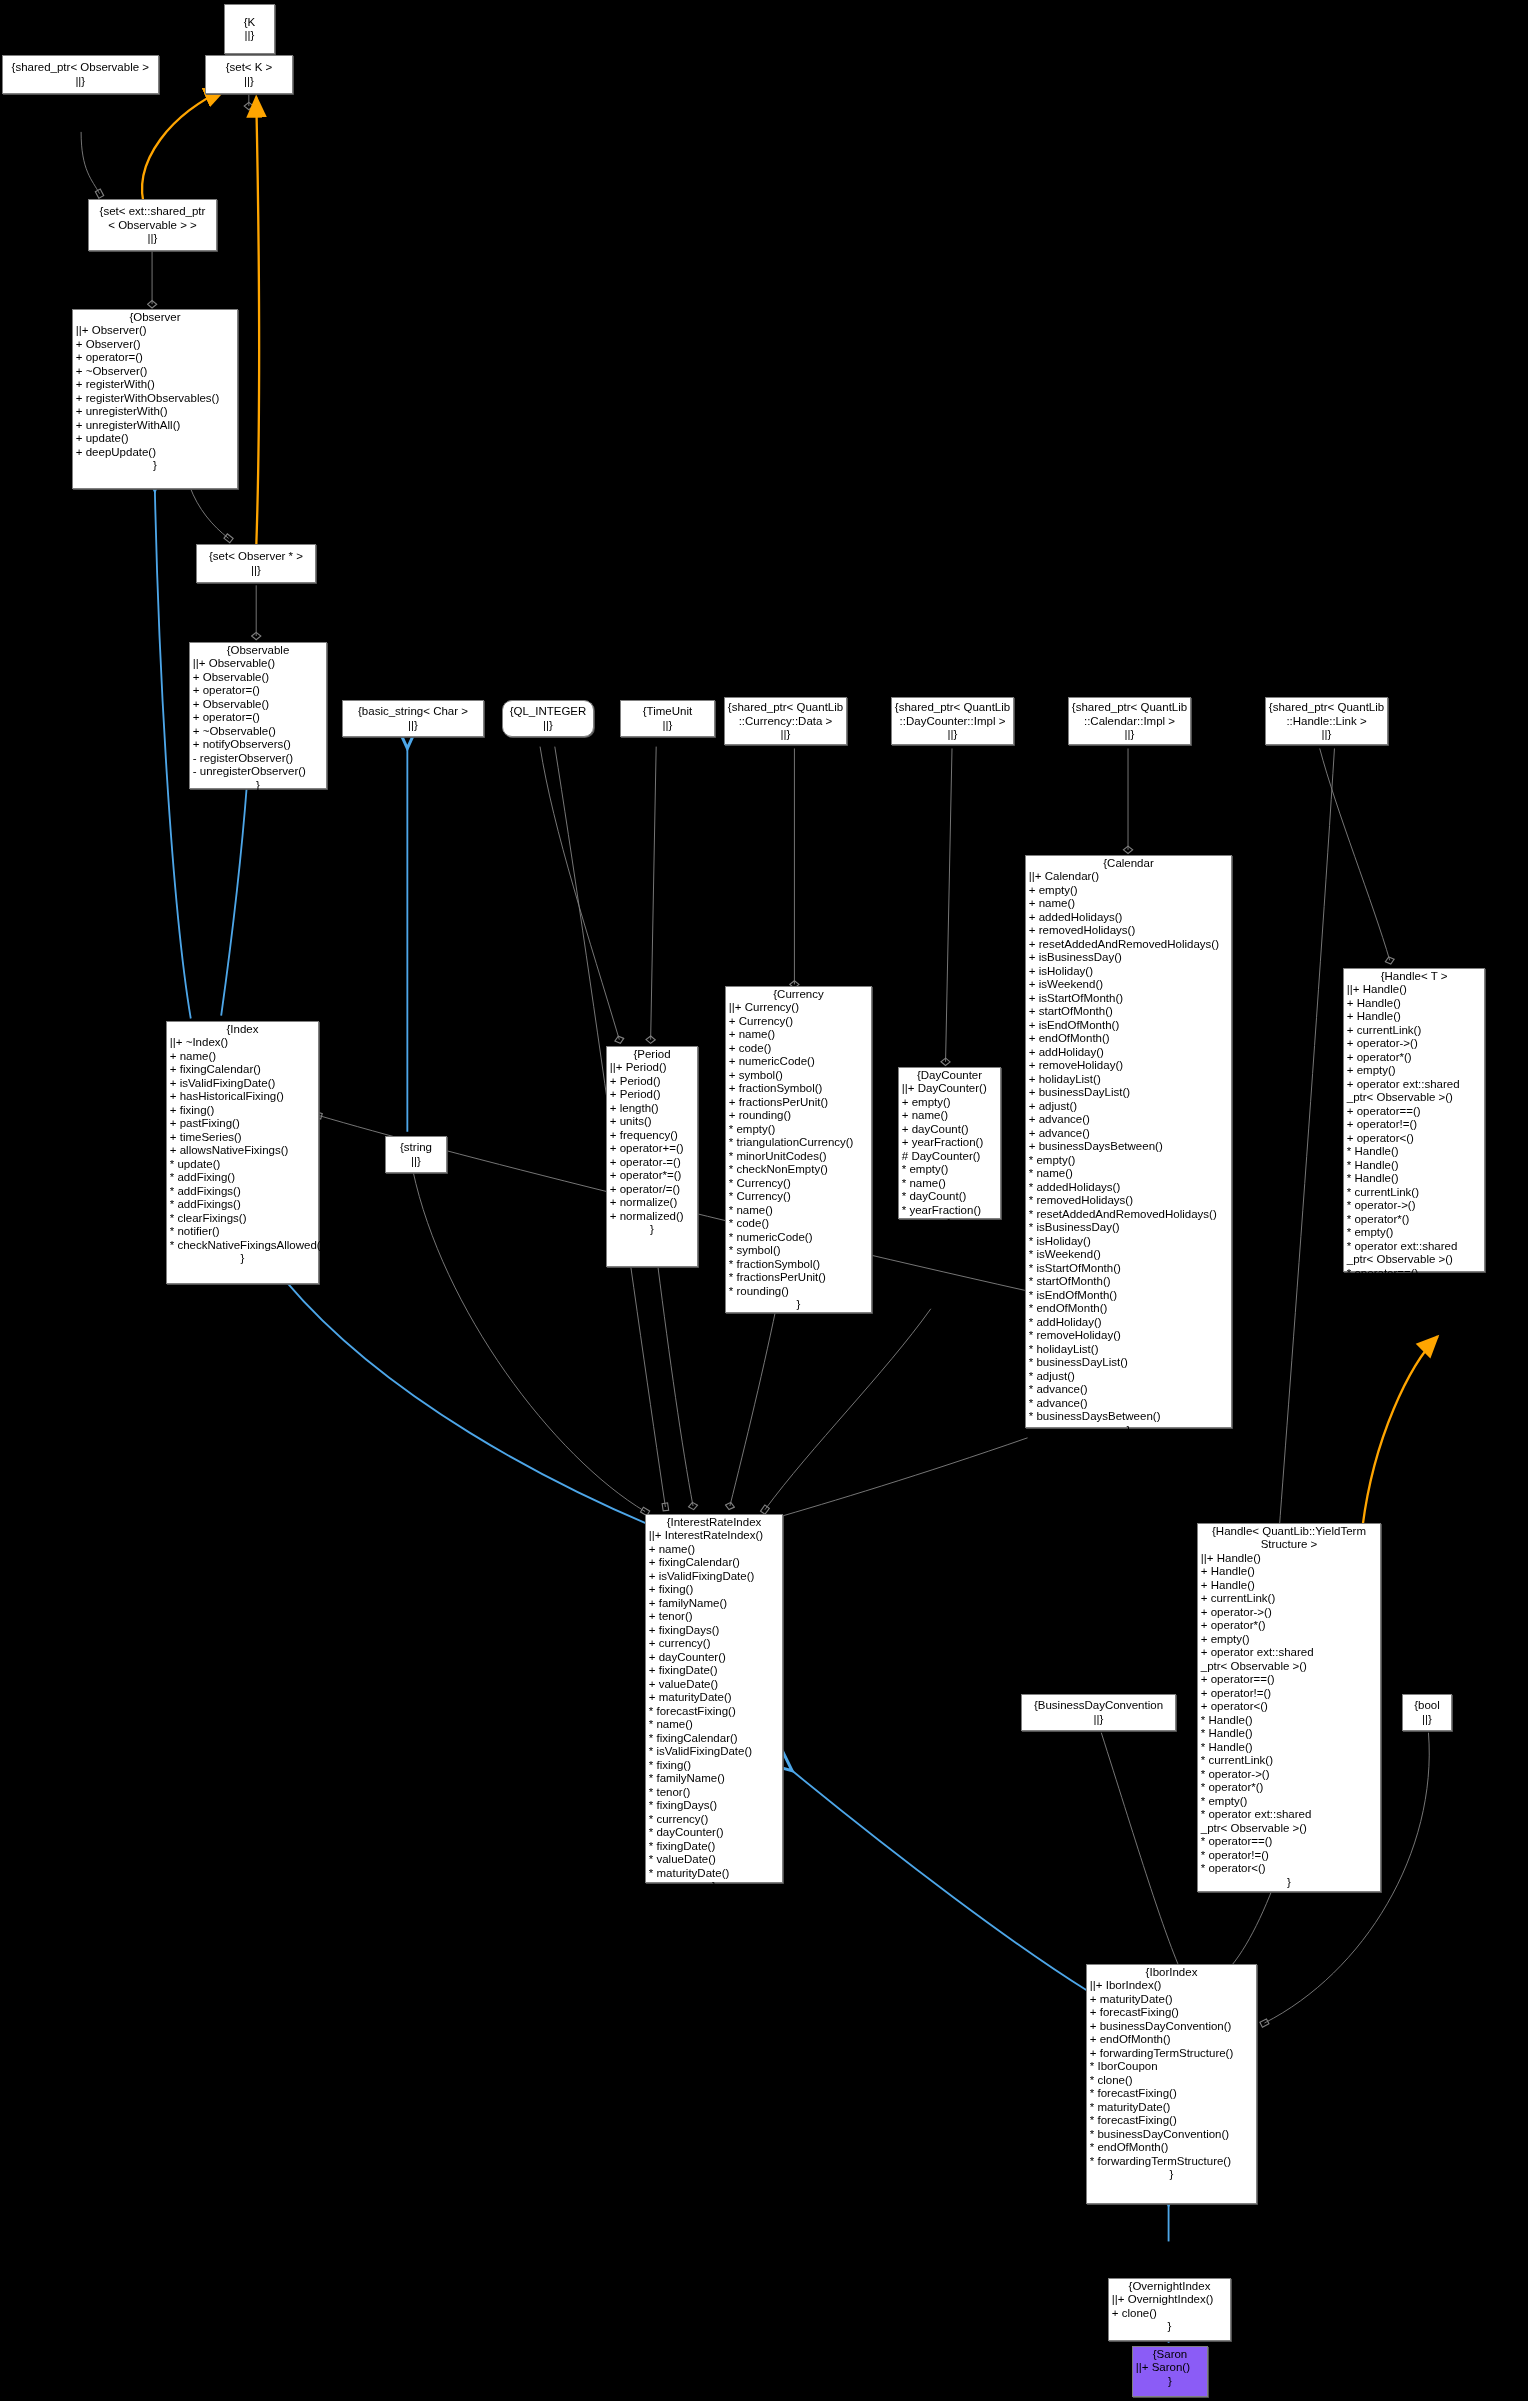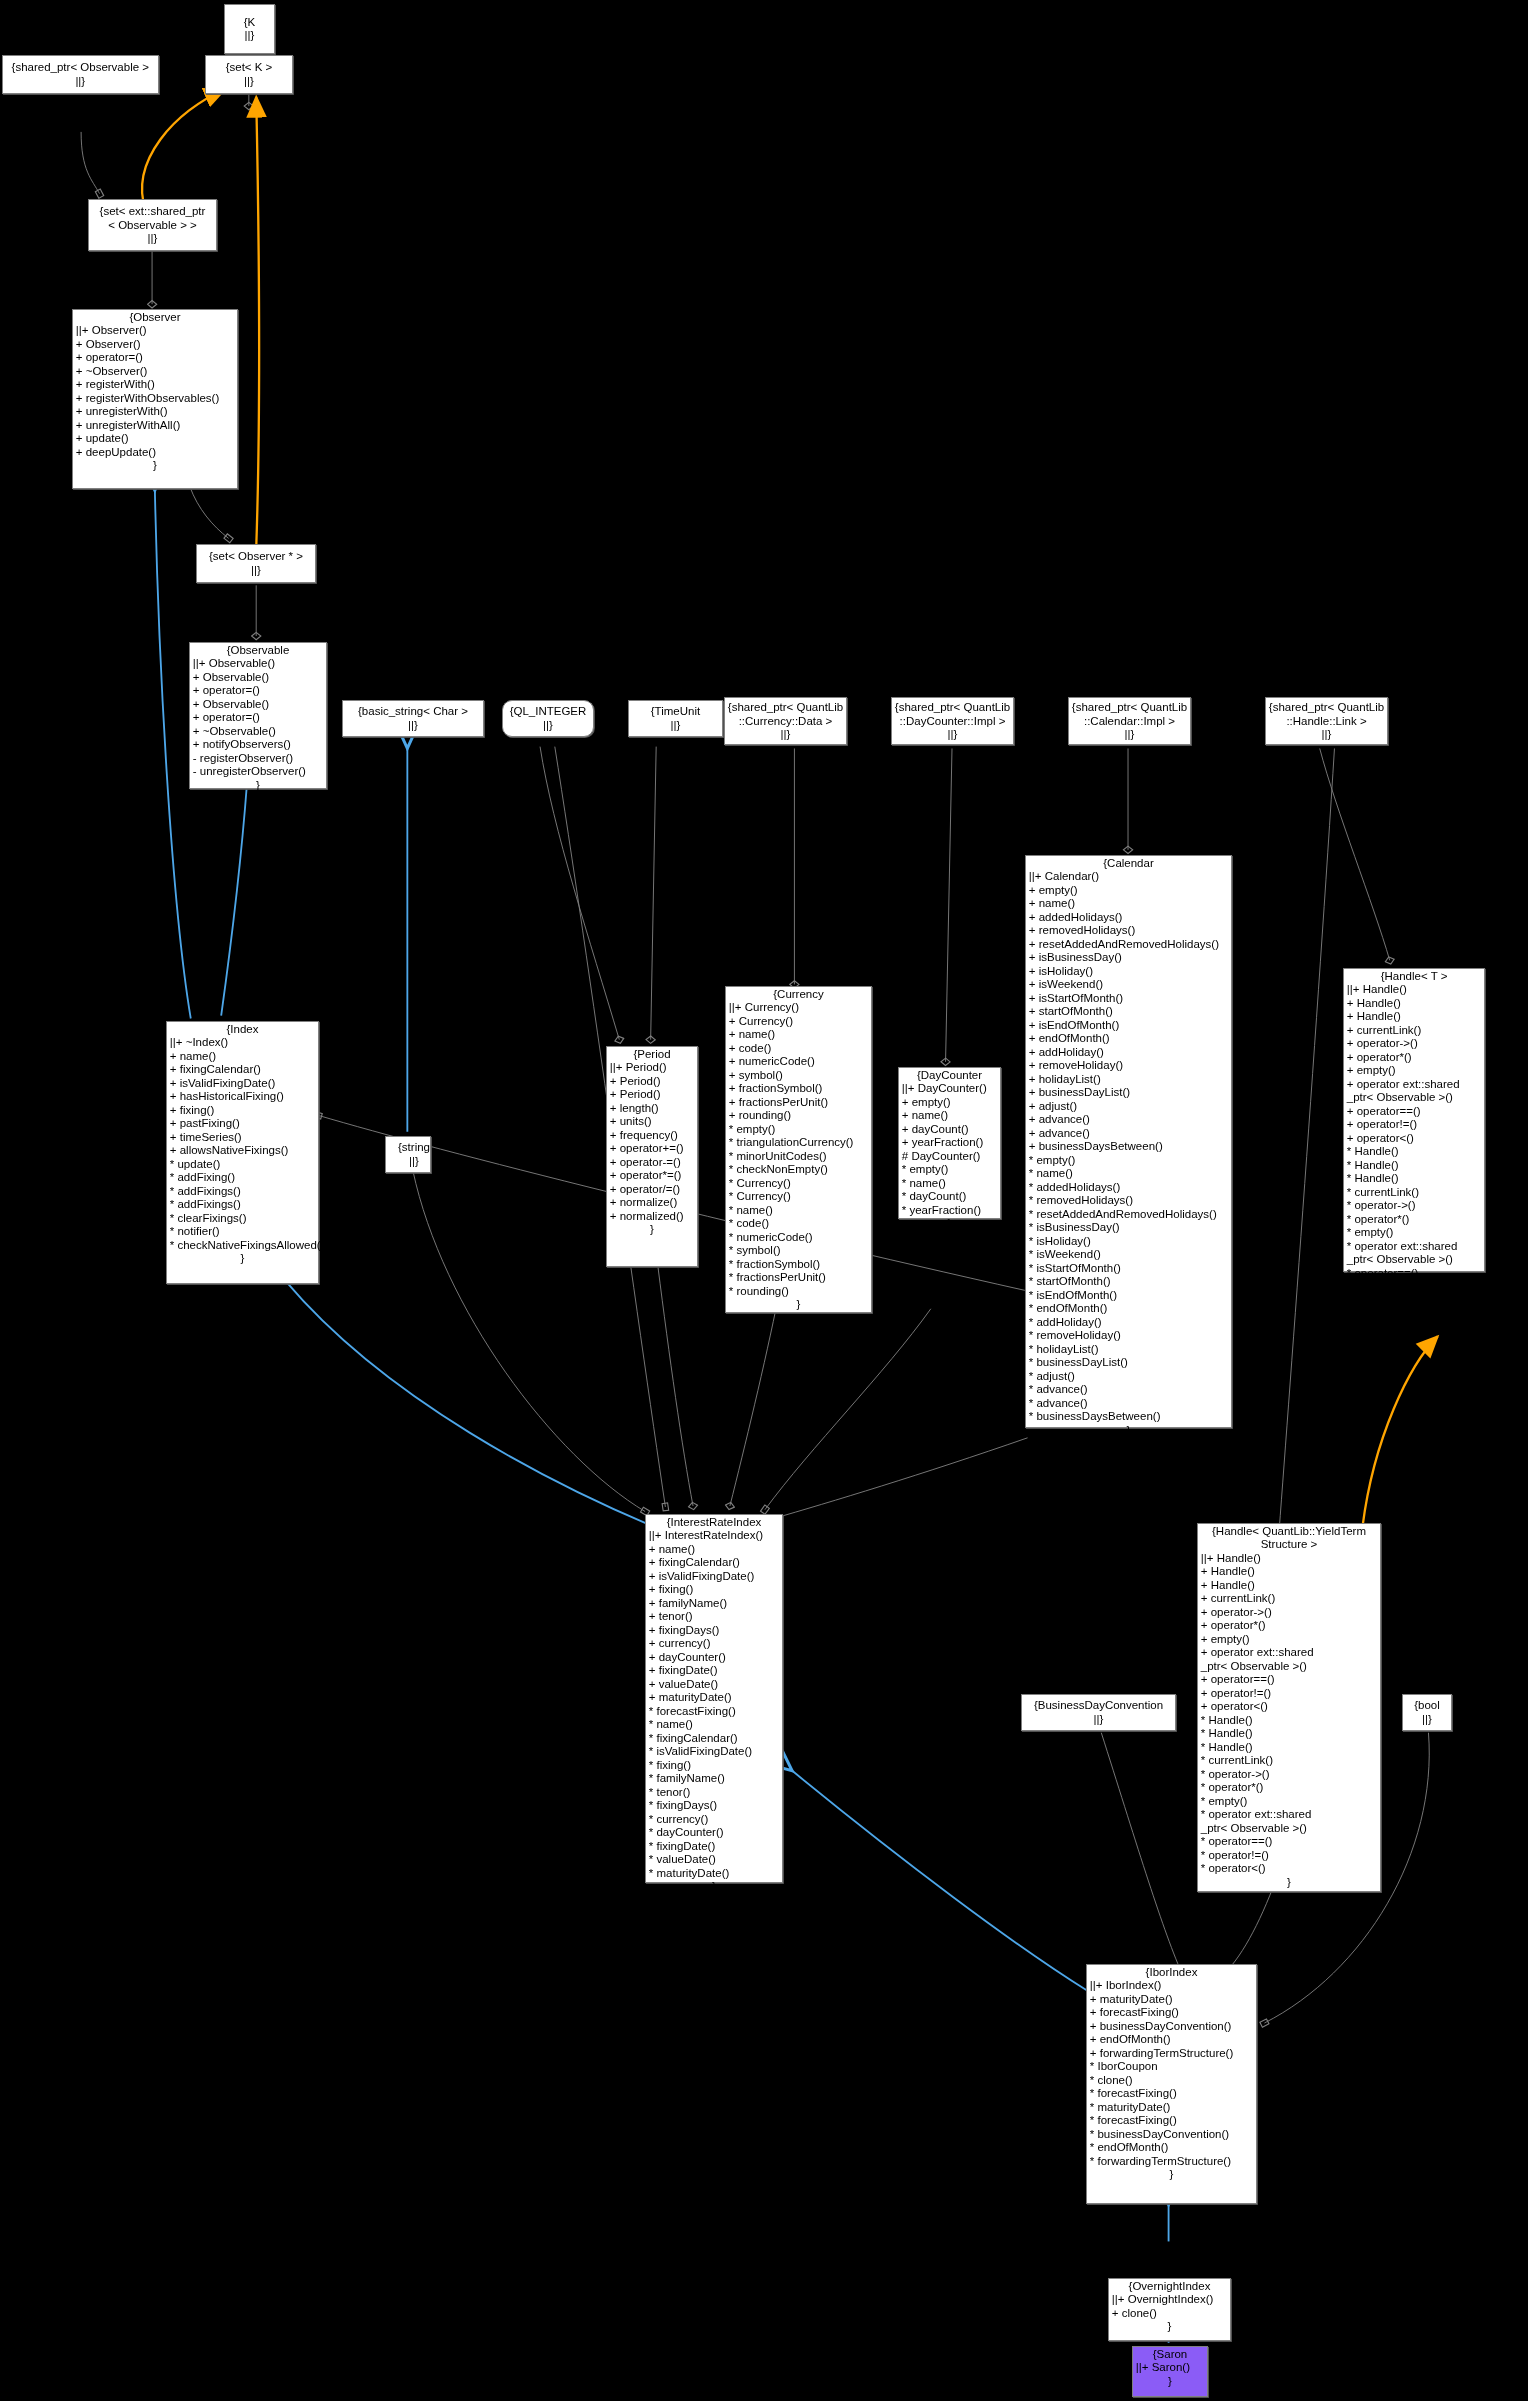--- a/index.html
+++ b/index.html
@@ -166,21 +166,21 @@
 <div class="node tmpl" style="left:342px;top:700px;width:142px;height:37px;">
   <div class="title">{basic_string&lt; Char &gt;
 ||}</div>
 </div>
 
 <div class="node tmpl" style="left:502px;top:700px;width:92px;height:37px;border-radius:10px;">
   <div class="title">{QL_INTEGER
 ||}</div>
 </div>
 
-<div class="node tmpl" style="left:620px;top:700px;width:95px;height:37px;margin-left:8px;">
+<div class="node tmpl" style="left:620px;top:700px;width:95px;height:37px;">
   <div class="title">{TimeUnit
 ||}</div>
 </div>
 
 <div class="node tmpl" style="left:724px;top:697px;width:123px;height:48px;">
   <div class="title">{shared_ptr&lt; QuantLib
 ::Currency::Data &gt;
 ||}</div>
 </div>
 
@@ -195,21 +195,21 @@
 ::Calendar::Impl &gt;
 ||}</div>
 </div>
 
 <div class="node tmpl" style="left:1265px;top:697px;width:123px;height:48px;">
   <div class="title">{shared_ptr&lt; QuantLib
 ::Handle::Link &gt;
 ||}</div>
 </div>
 
-<div class="node tmpl" style="left:385px;top:1136px;width:46px;height:37px;align-items:flex-end;">
+<div class="node tmpl" style="left:385px;top:1136px;width:62px;height:37px;">
   <div class="title">{string
 ||}</div>
 </div>
 
 <div class="node" style="left:166px;top:1021px;width:153px;height:263px;">
   <div class="title">{Index</div>
   <div class="members">
         <div>||+ ~Index()</div>
         <div>+ name()</div>
         <div>+ fixingCalendar()</div>

